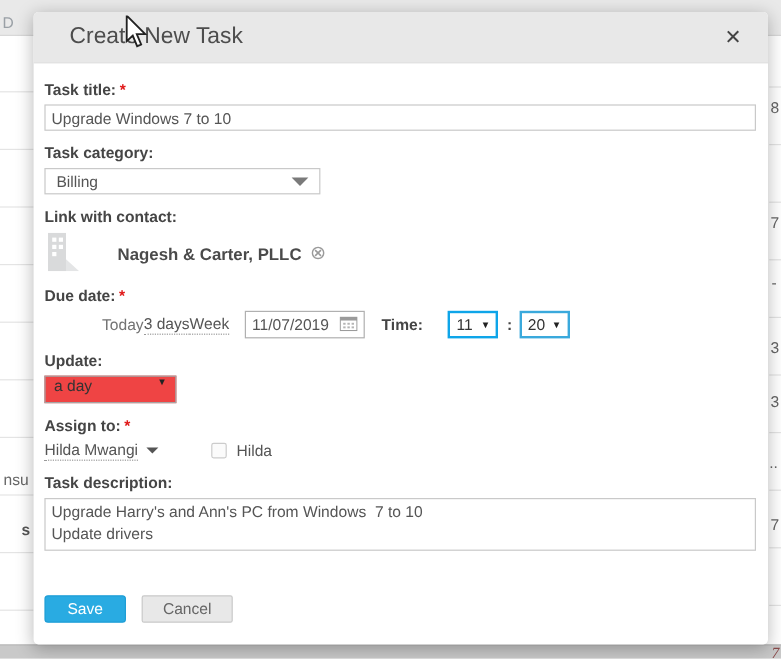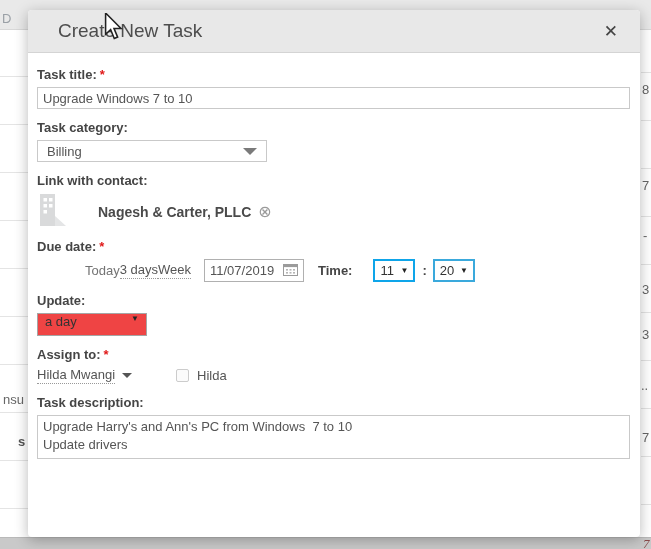--- a/index.html
+++ b/index.html
@@ -229,20 +229,24 @@
       <span class="checkbox"></span>
       <span class="notify-label">Hilda</span>
     </div>
 
     
     <div class="field-label">Task description:</div>
     <textarea class="desc-area" style="">Upgrade Harry's and Ann's PC from Windows  7 to 10
 Update drivers</textarea>
 
     
+    <div class="btn-row">
+      <button class="btn btn-save">Save</button>
+      <button class="btn btn-cancel">Cancel</button>
+    </div>
 
   </div>
 </div>
 
 <span class="cursor-arrow">
   <svg width="22" height="28" viewBox="0 0 14 20">
     <path d="M1,0 L1,15.2 L4.6,11.9 L7.2,18.2 L9.6,17.2 L7,11 L12,11 Z" fill="#ffffff" stroke="#222222" stroke-width="1.1"></path>
   </svg>
 </span>
 

